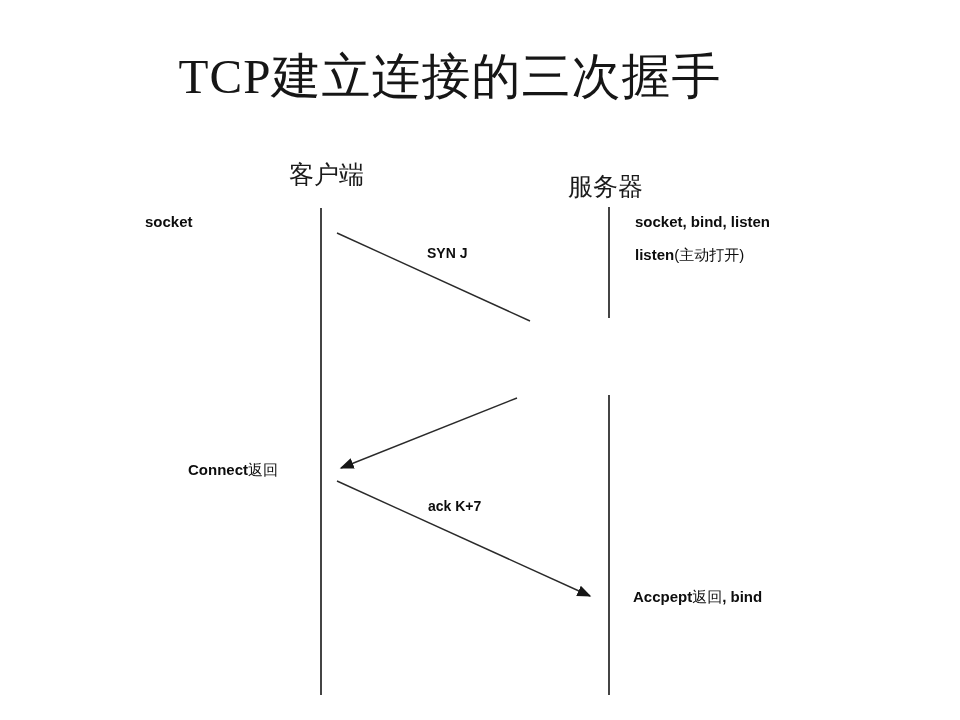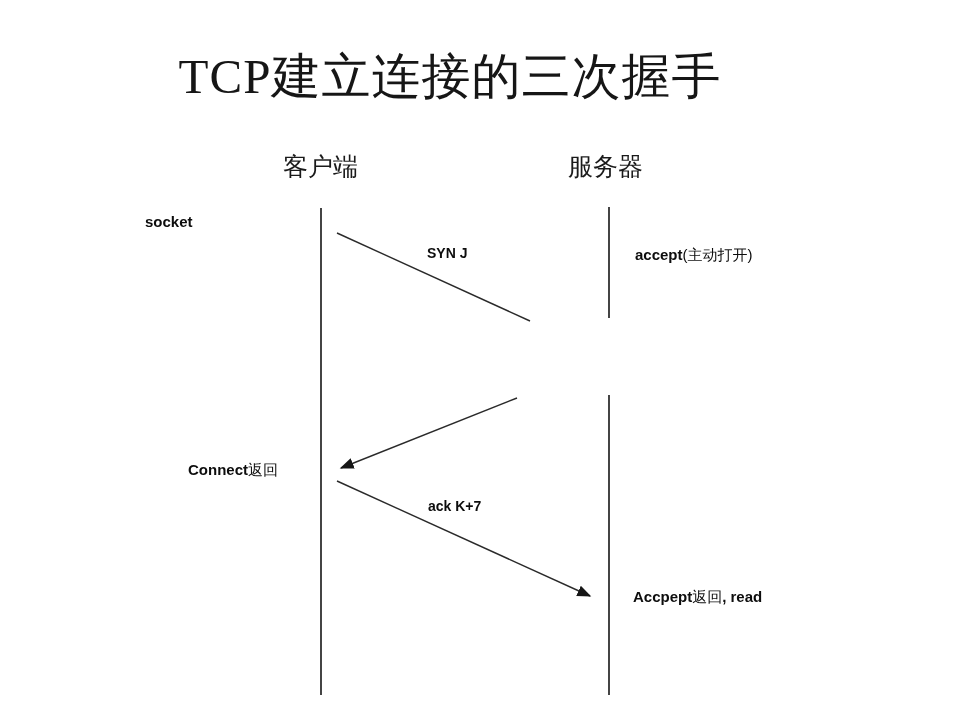--- a/index.html
+++ b/index.html
@@ -23,22 +23,22 @@
     color:#161616;
   }
   .actor{
     position:absolute;
     top:150px;
     font-family:"Liberation Serif", serif;
     font-size:25px;
     color:#1a1a1a;
     white-space:nowrap;
   }
-  .actor.client{left:283px;}
-  .actor.server{left:568px;}
+  .actor.client{left:289px;margin-top:8px;}
+  .actor.server{left:568px;margin-top:20px;}
   svg.wires{position:absolute;left:0;top:0;}
   .lbl{
     position:absolute;
     font-size:15px;
     line-height:1.1;
     white-space:nowrap;
     color:#0d0d0d;
   }
   .lbl .b{font-weight:700;}
   .lbl .r{font-weight:400;}
@@ -79,23 +79,26 @@
     <line x1="337" y1="481" x2="590" y2="596" stroke="#2a2a2a" stroke-width="1.4" marker-end="url(#arrow)"></line>
   </svg>
 
   <div class="lbl" style="left:145px;top:214px">
     <span class="b">socket</span>
   </div>
   <div class="lbl" style="left:188px;top:462px">
     <span class="b">Connect</span><span class="r">返回</span>
   </div>
 
+  <div class="lbl" style="left:635px;top:214px">
+    <span class="b">socket, bind, listen</span>
+  </div>
   <div class="lbl" style="left:635px;top:247px">
-    <span class="b">accept</span><span class="r">(主动打开)</span>
+    <span class="b">listen</span><span class="r">(主动打开)</span>
   </div>
   <div class="lbl" style="left:633px;top:589px">
-    <span class="b">Accpept</span><span class="r">返回</span><span class="b">, read</span>
+    <span class="b">Accpept</span><span class="r">返回</span><span class="b">, bind</span>
   </div>
 
   <div class="msg" style="left:427px;top:245px">SYN J</div>
   <div class="msg" style="left:428px;top:498px">ack K+7</div>
 
 </div>
 
 </body></html>

